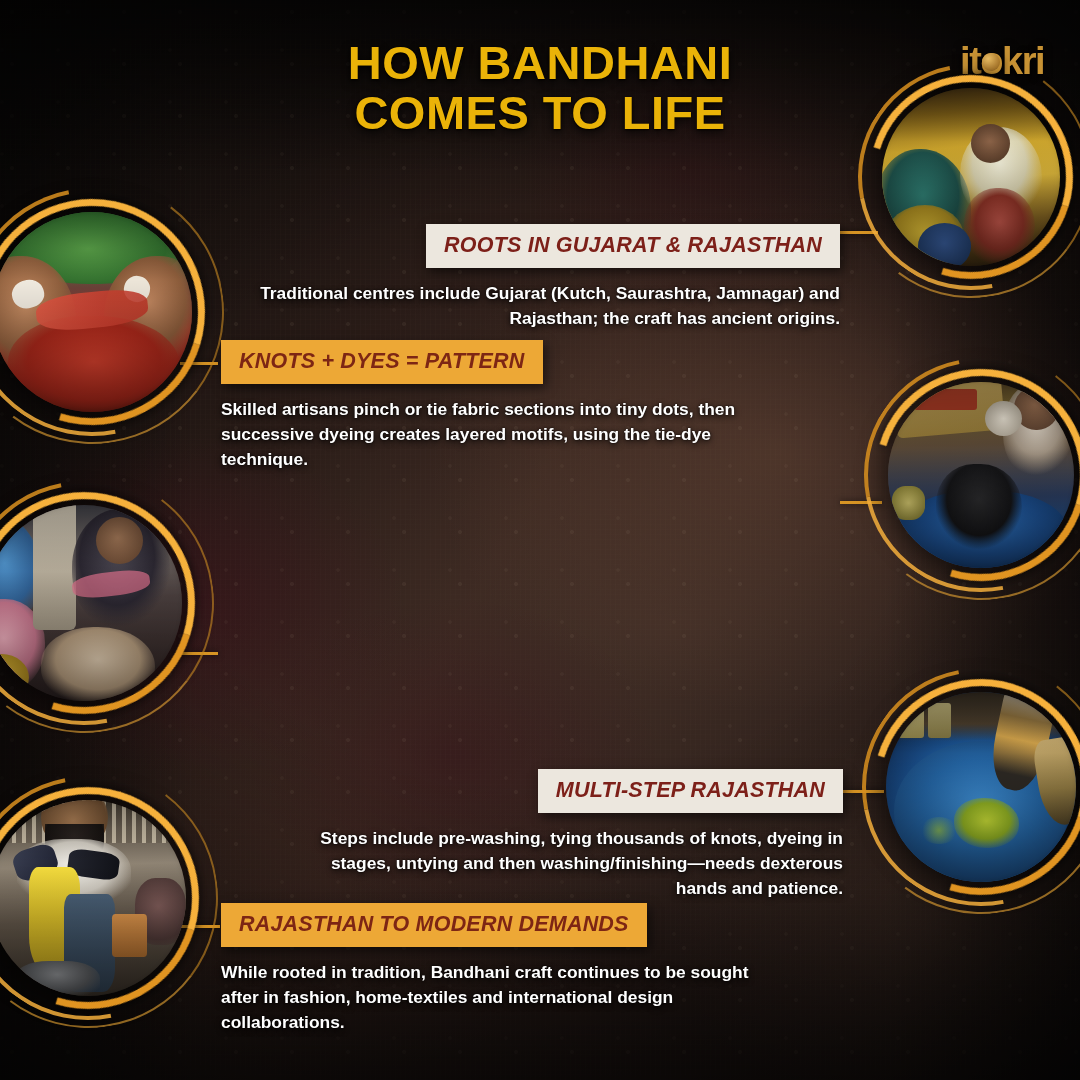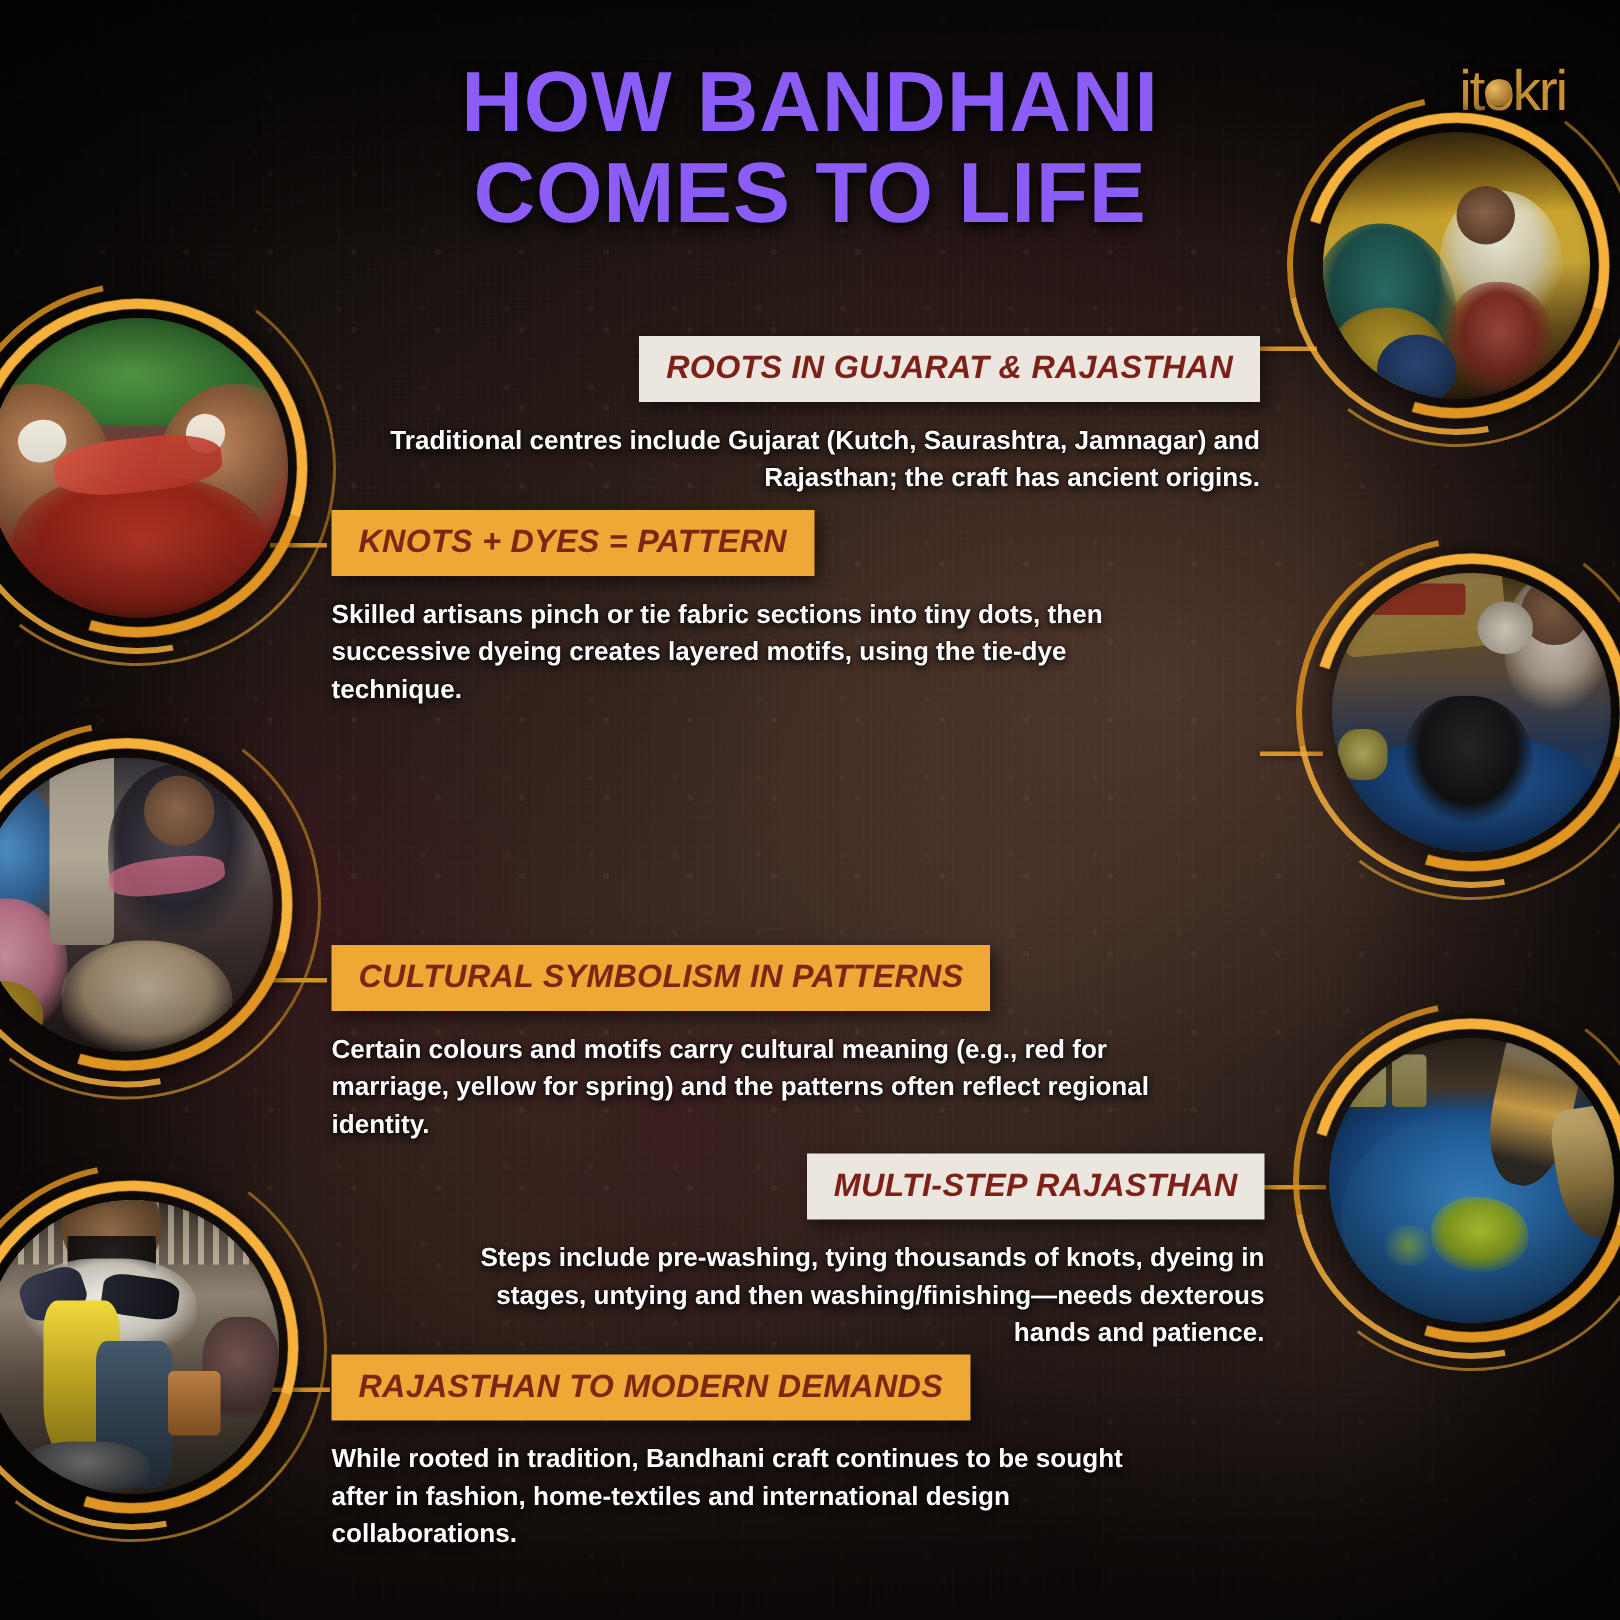--- a/index.html
+++ b/index.html
@@ -53,28 +53,28 @@
       linear-gradient(90deg, rgba(0,0,0,.55) 0%, rgba(0,0,0,0) 18%, rgba(0,0,0,0) 82%, rgba(0,0,0,.5) 100%);
   }
   .bg-scrim{ background:rgba(8,6,5,.30); }
 
   
   #content { position:absolute; inset:0; z-index:5; }
 
   
   .title-wrap{ position:absolute; left:0; right:0; top:38px; text-align:center; }
   .title{
-    font-size:57px; line-height:1.07; font-weight:bold; letter-spacing:.5px;
-    color:#8b5cf6;
+    font-size:47px; line-height:1.07; font-weight:bold; letter-spacing:.5px;
+    color:#eab308;
     text-shadow:0 3px 10px rgba(0,0,0,.85), 0 1px 2px rgba(0,0,0,.9);
     white-space:pre-line;
   }
   .logo{
     position:absolute; right:36px; top:40px;
-    font-size:38px; font-weight:normal; letter-spacing:-1.5px;
+    font-size:38px; font-weight:bold; letter-spacing:-1.5px;
     color:#c79234;
     text-shadow:0 2px 8px rgba(0,0,0,.9);
     font-style:normal;
   }
   .logo .dotglyph{
     display:inline-block; position:relative;
   }
   .logo .dotglyph::after{
     content:""; position:absolute; left:50%; top:52%;
     width:18px; height:18px; margin:-9px 0 0 -9px;
@@ -296,24 +296,20 @@
   </div>
 
   <div class="block align-left" style="left:221px; top:340px; width:560px;">
     <span class="badge amber">KNOTS + DYES = PATTERN</span>
     <div class="body">Skilled artisans pinch or tie fabric sections into tiny dots, then successive dyeing creates layered motifs, using the tie-dye technique.</div>
   </div>
 
   <div class="block align-right" style="left:240px; top:479px; width:603px;">
   </div>
 
-  <div class="block align-left" style="left:221px; top:630px; width:560px;">
-    <span class="badge amber">CULTURAL SYMBOLISM IN PATTERNS</span>
-    <div class="body">Certain colours and motifs carry cultural meaning (e.g., red for marriage, yellow for spring) and the patterns often reflect regional identity.</div>
-  </div>
 
   <div class="block align-right" style="left:305px; top:769px; width:538px;">
     <span class="badge cream">MULTI-STEP RAJASTHAN</span>
     <div class="body">Steps include pre-washing, tying thousands of knots, dyeing in stages, untying and then washing/finishing—needs dexterous hands and patience.</div>
   </div>
 
   <div class="block align-left" style="left:221px; top:903px; width:570px;">
     <span class="badge amber">RAJASTHAN TO MODERN DEMANDS</span>
     <div class="body">While rooted in tradition, Bandhani craft continues to be sought after in fashion, home-textiles and international design collaborations.</div>
   </div>

